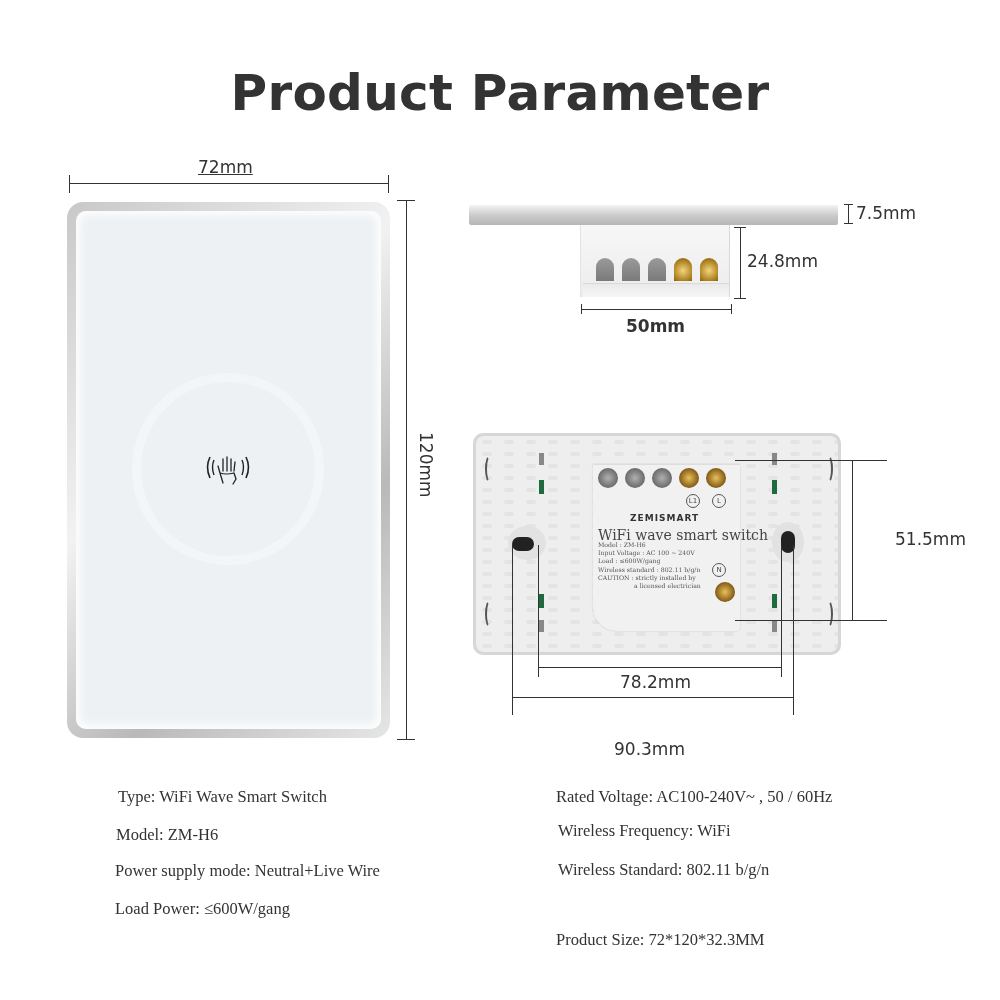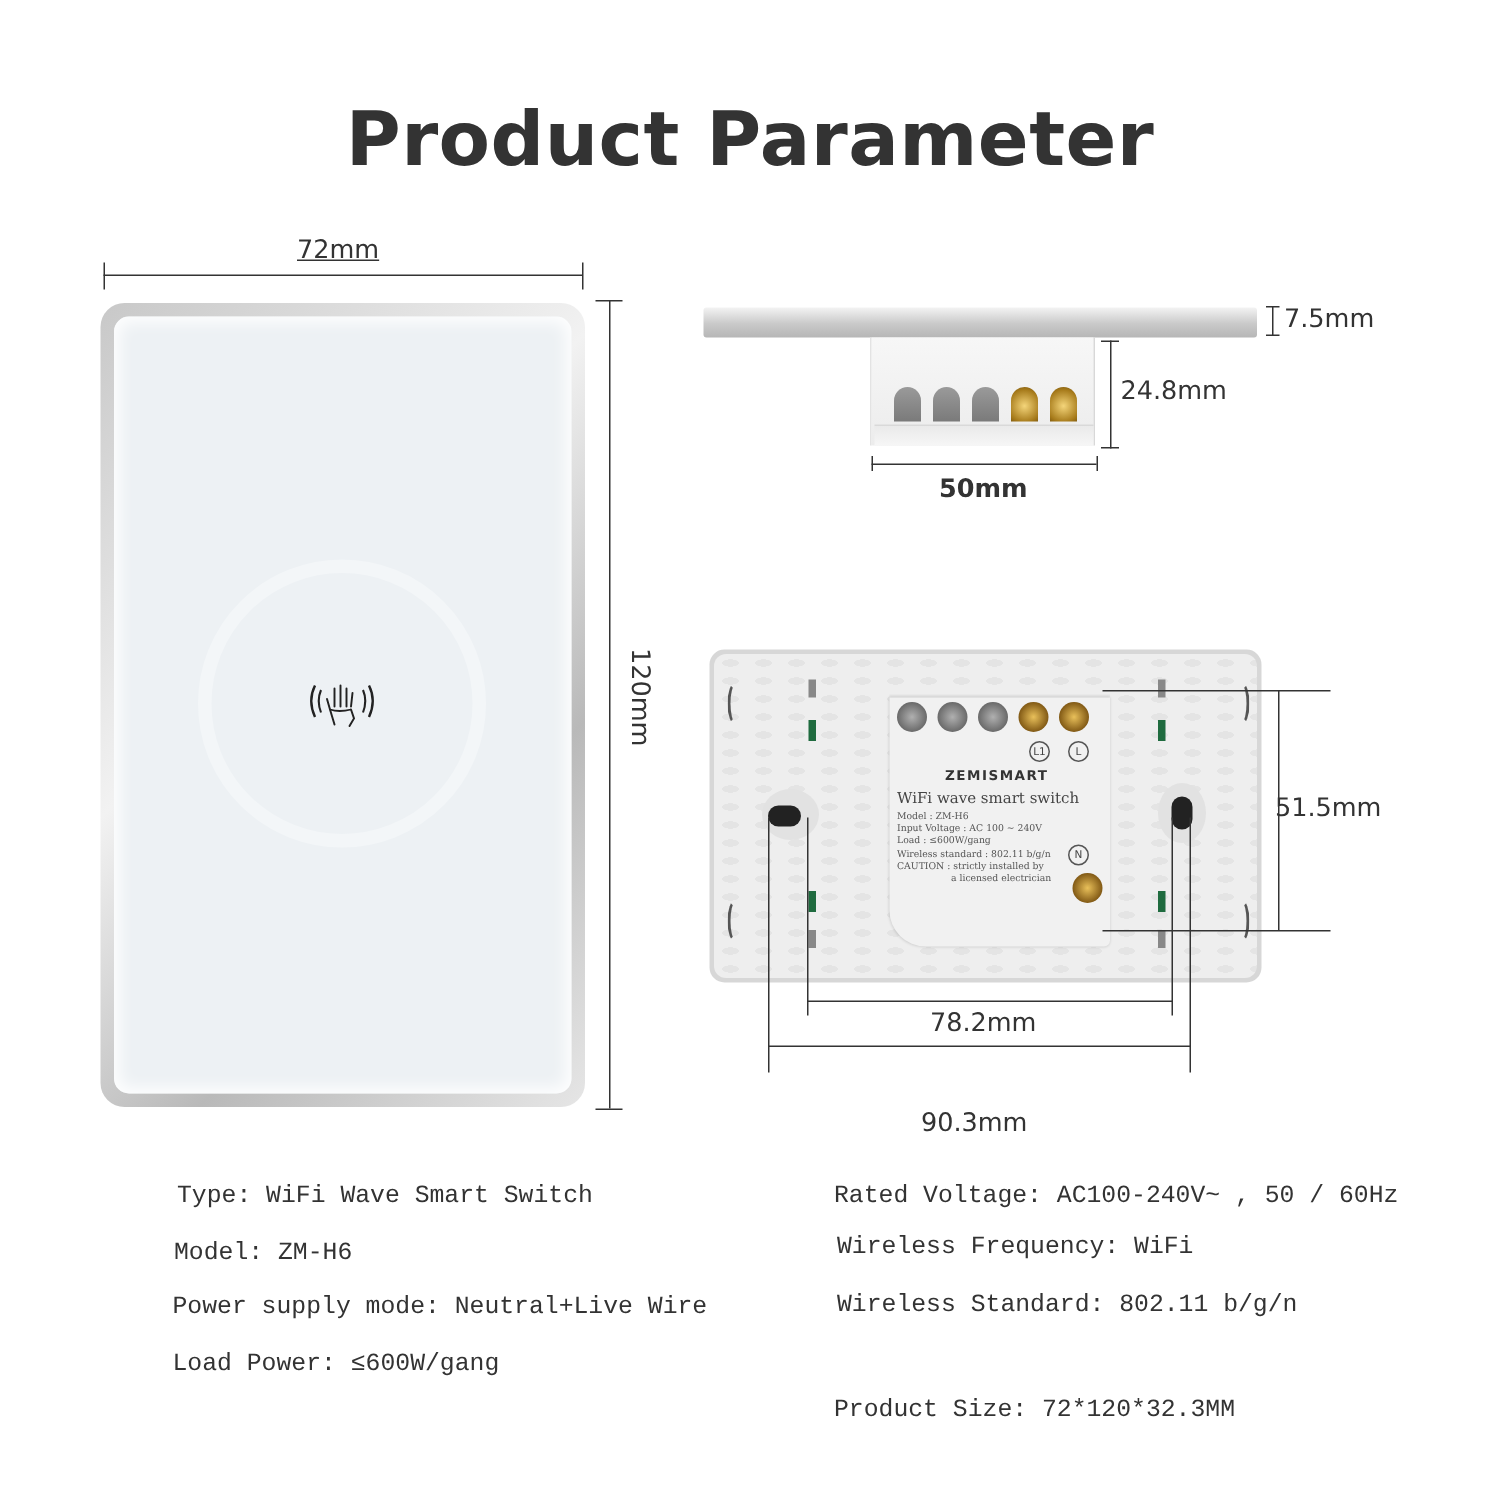--- a/index.html
+++ b/index.html
@@ -77,33 +77,33 @@
   .mterm {
     position: absolute; top: 468px; width: 20px; height: 20px; border-radius: 50%;
     background: radial-gradient(circle at 50% 50%, #b0b0b0, #6a6a6a 70%);
   }
   .mterm.brass { background: radial-gradient(circle at 50% 50%, #e9c05a, #7a5210 75%); }
   .mlabel {
     position: absolute; width: 14px; height: 14px; border-radius: 50%;
     border: 1px solid #555; font-size: 7px; line-height: 12px; text-align: center; color: #444;
   }
   .brand { position: absolute; left: 630px; top: 513px; font-size: 9px; font-weight: bold; letter-spacing: 1px; color: #333; }
-  .mod-title { position: absolute; left: 598px; top: 527px; font-size: 10px; color: #444; font-family: "DejaVu Serif", serif; }
+  .mod-title { position: absolute; left: 598px; top: 527px; font-size: 14px; color: #444; font-family: "DejaVu Serif", serif; }
   .mod-line { position: absolute; left: 598px; font-size: 6.2px; color: #555; font-family: "DejaVu Serif", serif; white-space: nowrap; }
   .slot {
     position: absolute; width: 22px; height: 14px; border-radius: 7px; background: #222;
   }
   .boss {
     position: absolute; width: 34px; height: 34px; border-radius: 50%; background: #e2e2e2;
   }
   .green-mark { position: absolute; width: 5px; height: 14px; background: #1f6b3f; }
   .grey-mark { position: absolute; width: 5px; height: 12px; background: #888; }
   .clip { position: absolute; width: 10px; height: 28px; border: 2px solid #555; border-radius: 50%; border-right-color: transparent; border-top-color: transparent; border-bottom-color: transparent; }
 
-  .spec { position: absolute; font-size: 16.5px; color: #333333; white-space: nowrap; font-family: Liberation Mono, monospace; }
+  .spec { position: absolute; font-size: 16.5px; color: #333333; white-space: nowrap; font-family: Liberation Serif, serif; }
 </style>
 </head>
 <body>
 
 <div class="title">Product Parameter</div>
 
 <div>
   <div class="line" style="left:69px; top:183px; width:319px; height:1px;"></div>
   <div class="line" style="left:69px; top:175px; width:1px; height:18px;"></div>
   <div class="line" style="left:388px; top:175px; width:1px; height:18px;"></div>
@@ -196,21 +196,21 @@
   <div class="mod-line" style="top:541px;">Model : ZM-H6</div>
   <div class="mod-line" style="top:549px;">Input Voltage : AC 100 ~ 240V</div>
   <div class="mod-line" style="top:557px;">Load : ≤600W/gang</div>
   <div class="mod-line" style="top:566px;">Wireless standard : 802.11 b/g/n</div>
   <div class="mod-line" style="top:574px;">CAUTION : strictly installed by</div>
   <div class="mod-line" style="top:582px; left:634px;">a licensed electrician</div>
 
   <div class="line" style="left:735px; top:460px; width:152px; height:1px;"></div>
   <div class="line" style="left:735px; top:620px; width:152px; height:1px;"></div>
   <div class="line" style="left:852px; top:460px; width:1px; height:160px;"></div>
-  <div class="dim-text" style="left:850px; top:529px;">51.5mm</div>
+  <div class="dim-text" style="left:895px; top:529px;">51.5mm</div>
 
   <div class="line" style="left:538px; top:545px; width:1px; height:132px;"></div>
   <div class="line" style="left:781px; top:545px; width:1px; height:132px;"></div>
   <div class="line" style="left:538px; top:667px; width:244px; height:1px;"></div>
   <div class="dim-text" style="left:620px; top:672px;">78.2mm</div>
 
   <div class="line" style="left:512px; top:545px; width:1px; height:170px;"></div>
   <div class="line" style="left:793px; top:545px; width:1px; height:170px;"></div>
   <div class="line" style="left:512px; top:697px; width:282px; height:1px;"></div>
   <div class="dim-text" style="left:614px; top:702px;margin-top:37px;">90.3mm</div>

